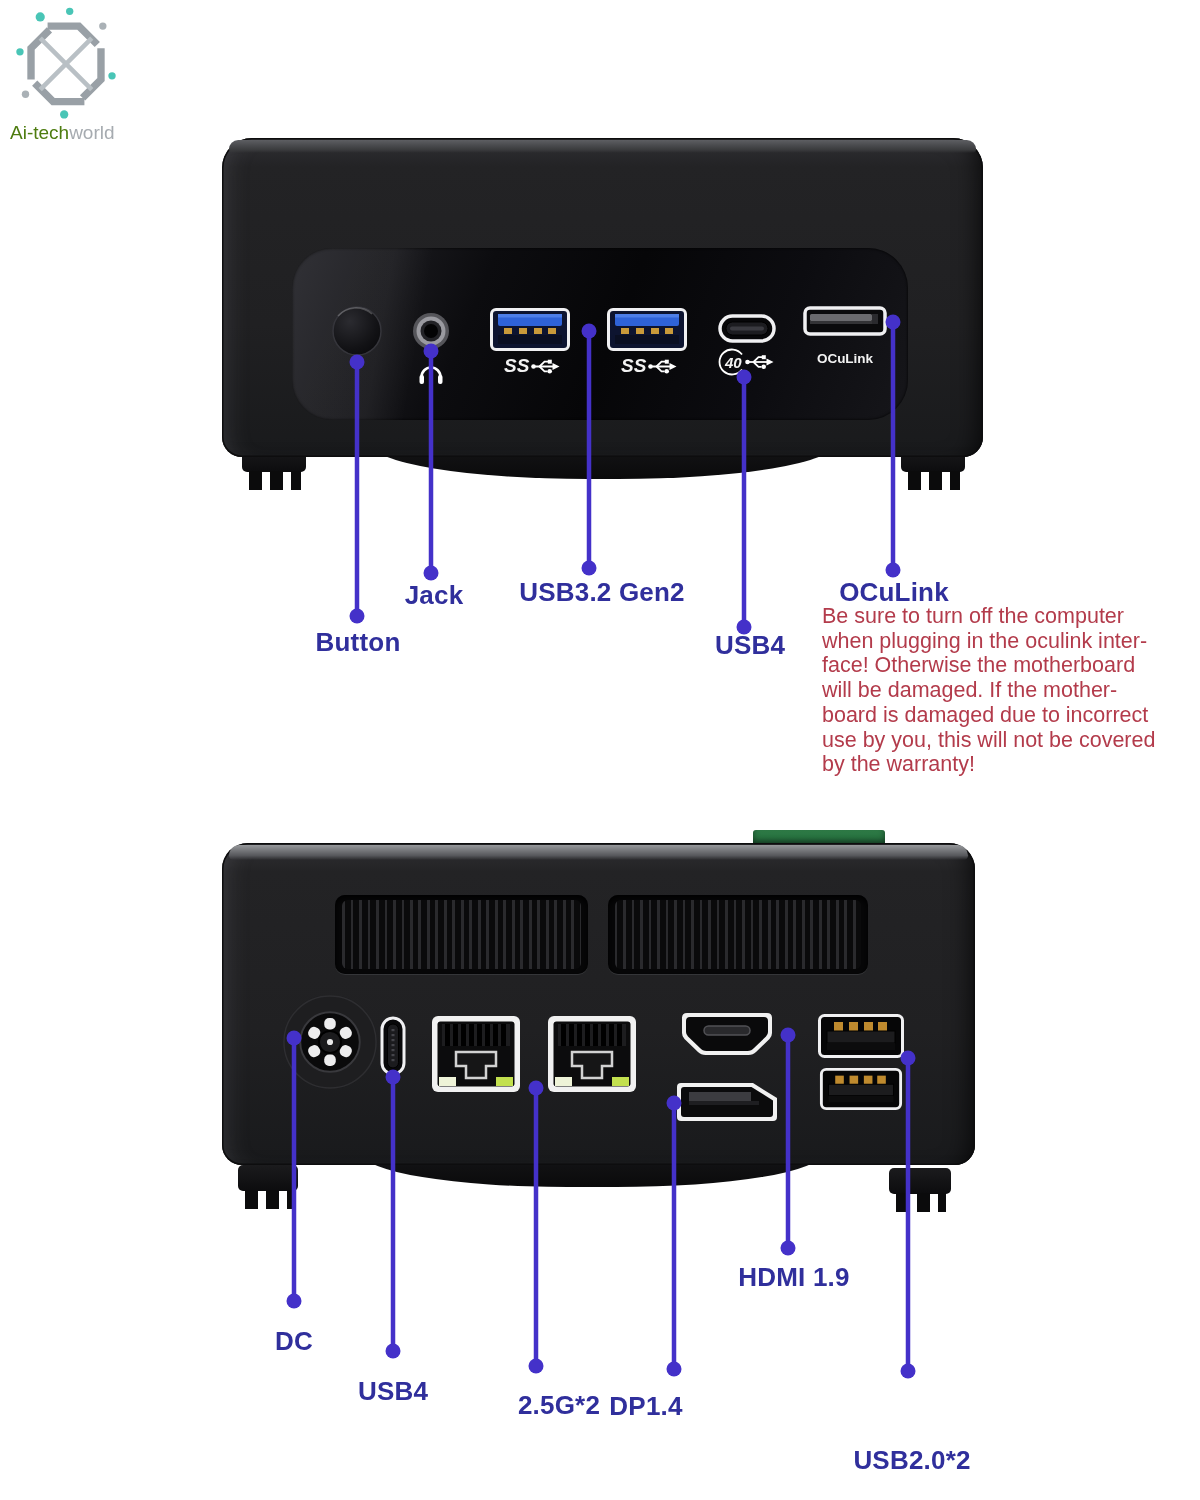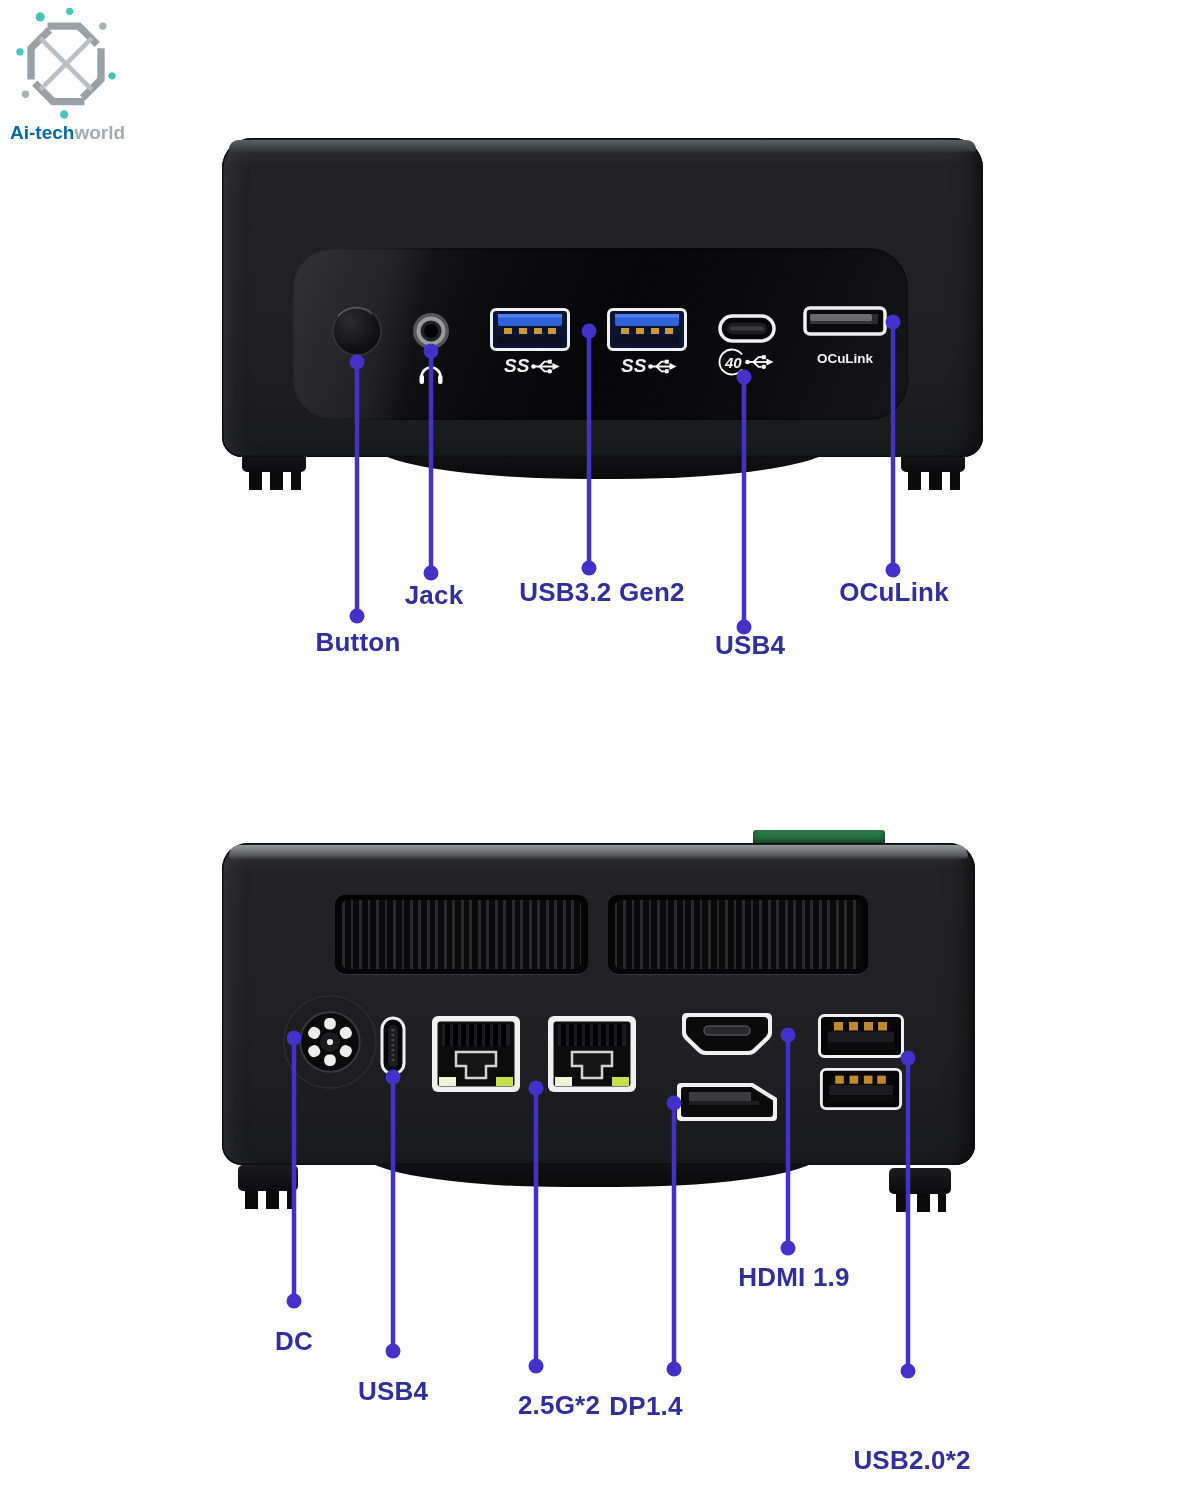--- a/index.html
+++ b/index.html
@@ -10,22 +10,22 @@
     --tab-green:#27713f;
   }
   html,body{margin:0;padding:0;background:#ffffff;}
   #canvas{
     position:relative;width:1200px;height:1500px;background:#ffffff;overflow:hidden;
     font-family:"Liberation Sans",sans-serif;
   }
   
   .logo{position:absolute;left:10px;top:4px;width:150px;}
   .logo-text{position:absolute;left:0px;top:118px;font-size:19px;white-space:nowrap;}
-  .lt-bold{font-weight:700;color:#0369a1;}
-  .lt-light{font-weight:700;color:#a6abb0;}
+  .lt-bold{font-weight:400;color:#4d7c0f;}
+  .lt-light{font-weight:400;color:#a6abb0;}
   
   .device{position:absolute;}
   .body{position:absolute;inset:0;border-radius:30px 30px 20px 20px;
     background:linear-gradient(180deg,#3a3a3d 0%,#2a2a2d 4%,#232325 9%,#202022 58%,#191a1c 100%);
     box-shadow:inset 0 0 0 1.5px #0d0d0e,
                inset -18px 0 24px -14px rgba(0,0,0,.75),
                inset 18px 0 24px -16px rgba(130,130,140,.28);
   }
   .body::before{content:'';position:absolute;left:7px;right:7px;top:2px;height:13px;
     border-radius:24px 24px 10px 10px;
@@ -320,20 +320,27 @@
       <circle class="ldot" cx="908" cy="1058" r="7.5"></circle>
         <circle class="ldot" cx="908" cy="1371" r="7.5"></circle>
     </g>
   </svg>
 
   <div class="plabel" style="left:358px;top:642px">Button</div>
   <div class="plabel" style="left:434px;top:595px">Jack</div>
   <div class="plabel" style="left:602px;top:592px">USB3.2 Gen2</div>
   <div class="plabel" style="left:750px;top:645px">USB4</div>
   <div class="plabel" style="left:894px;top:592px">OCuLink</div>
+  <div class="warning" style="left:822px;top:604px;width:354px">Be sure to turn off the computer
+when plugging in the oculink inter-
+face! Otherwise the motherboard
+will be damaged. If the mother-
+board is damaged due to incorrect
+use by you, this will not be covered
+by the warranty!</div>
 
   <div class="plabel" style="left:294px;top:1341px">DC</div>
   <div class="plabel" style="left:393px;top:1391px">USB4</div>
   <div class="plabel" style="left:559px;top:1405px">2.5G*2</div>
   <div class="plabel" style="left:646px;top:1406px">DP1.4</div>
   <div class="plabel" style="left:794px;top:1277px">HDMI 1.9</div>
   <div class="plabel" style="left:912px;top:1460px">USB2.0*2</div>
 
 </div>
 

